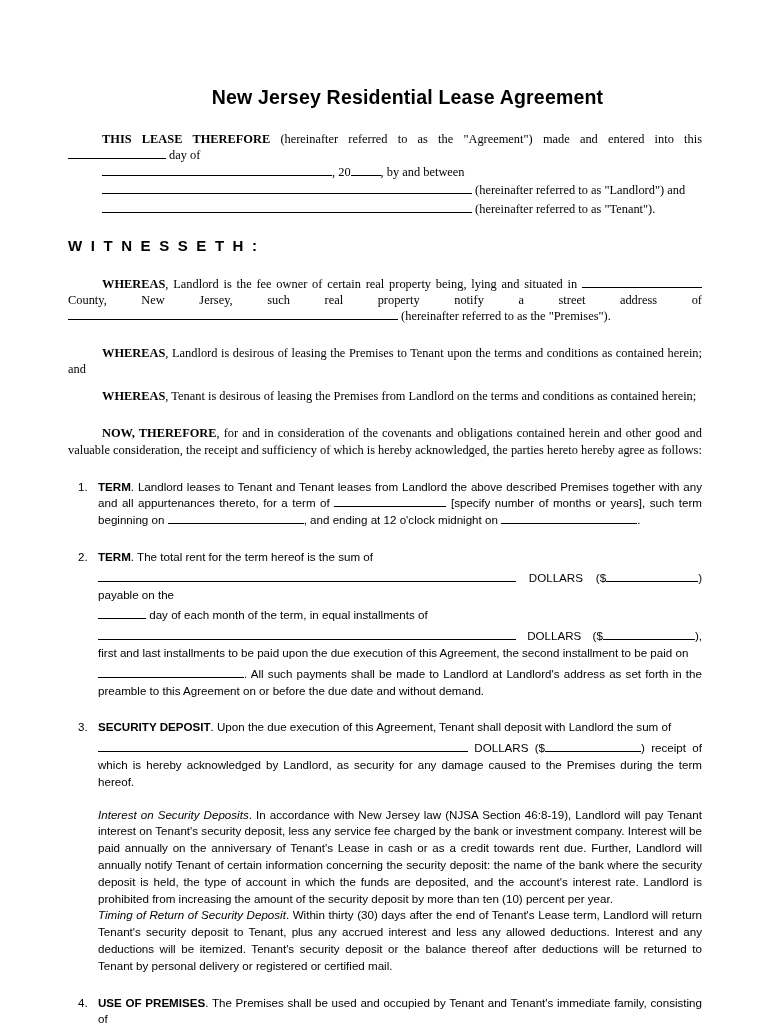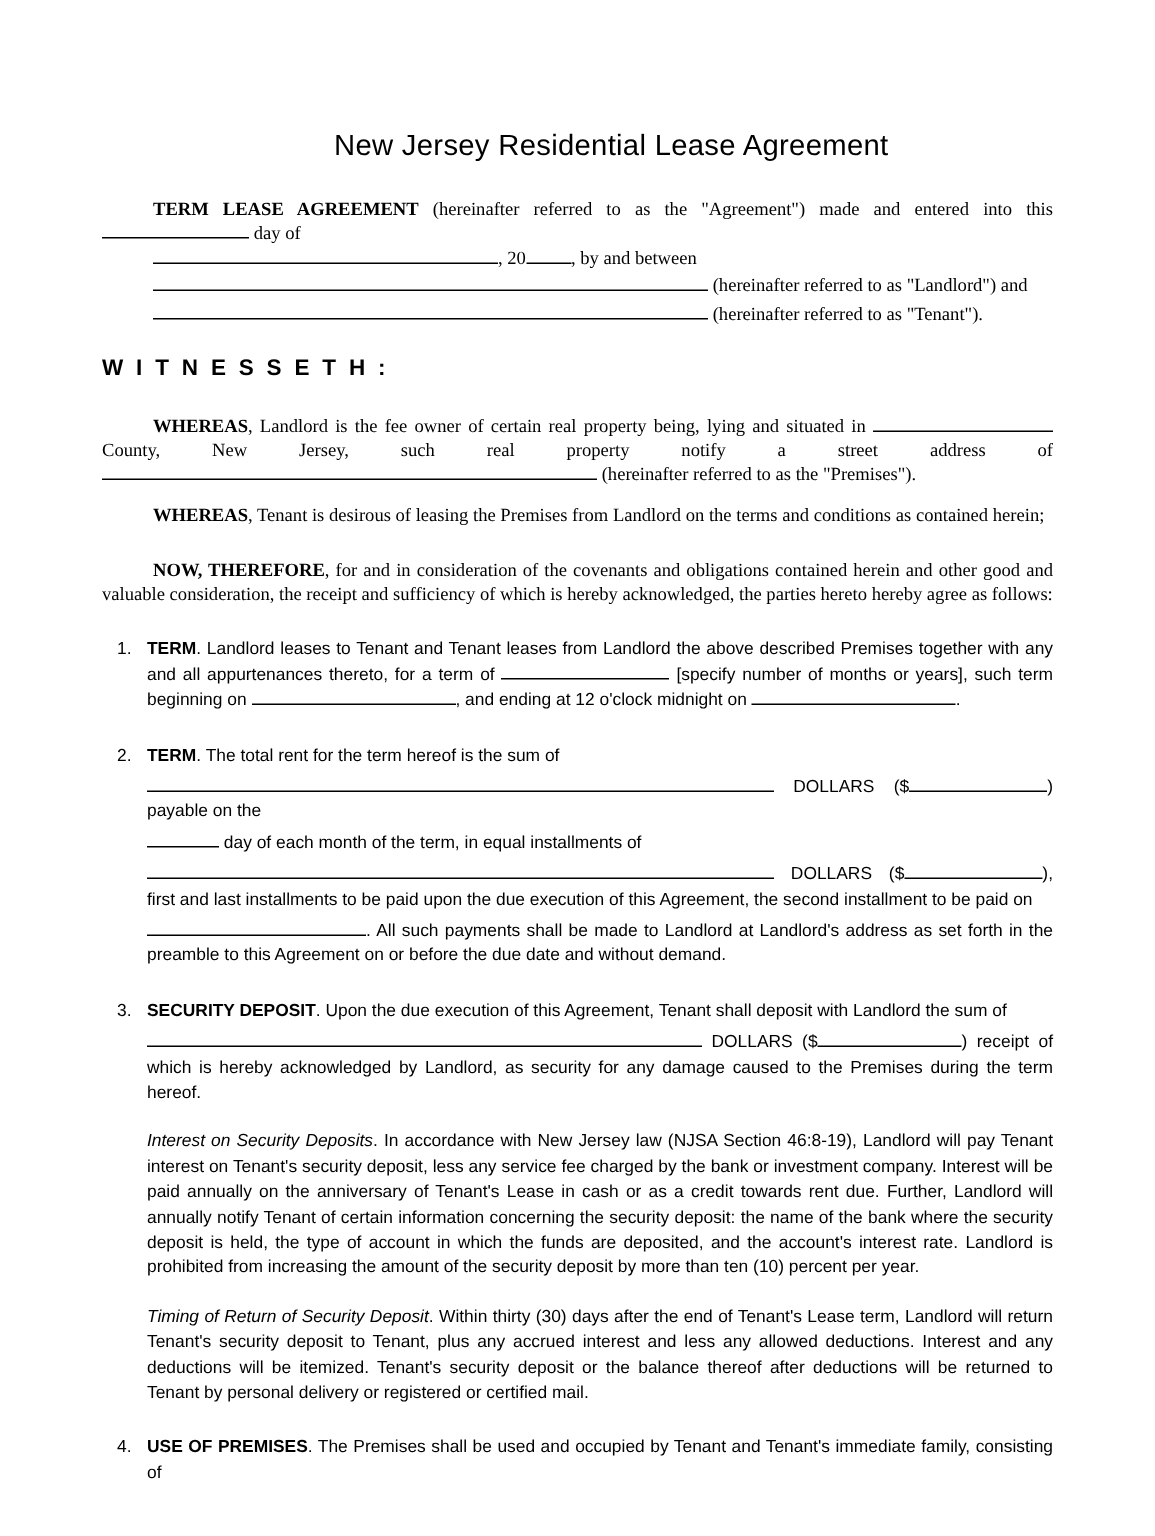--- a/index.html
+++ b/index.html
@@ -18,21 +18,21 @@
     position: relative;
     width: 770px;
     height: 1024px;
     padding: 0;
     box-sizing: border-box;
   }
   .doc-title {
     text-align: center;
     font-family: "Liberation Sans", sans-serif;
     font-size: 19.5px;
-    font-weight: normal;
+    font-weight: bold;
     margin: 86px 0 0 0;
     letter-spacing: 0.2px;
     padding-left: 45px;
   }
   .serif-block {
     font-family: "Liberation Serif", serif;
     font-size: 12.4px;
     line-height: 1.30;
     margin: 0 68px 0 68px;
   }
@@ -89,38 +89,41 @@
   .line-row { display: block; }
 </style>
 </head>
 <body>
 
 <div class="page">
 
   <h1 class="doc-title">New Jersey Residential Lease Agreement</h1>
 
   <div class="serif-block p-intro indent">
-    <b>TERM LEASE AGREEMENT</b><span> (hereinafter referred to as the "Agreement") made and entered into this </span><span class="u" style="width:98px"></span><span> day of </span>
+    <b>THIS LEASE THEREFORE</b><span> (hereinafter referred to as the "Agreement") made and entered into this </span><span class="u" style="width:98px"></span><span> day of </span>
     <div class="line-row" style="margin-top:1px;">
       <span class="u" style="width:230px"></span><span>, 20</span><span class="u" style="width:30px"></span><span>, by and between</span>
     </div>
     <div class="line-row" style="margin-top:2px;">
       <span class="u" style="width:370px"></span>&nbsp;<span>(hereinafter referred to as "Landlord") and</span>
     </div>
     <div class="line-row" style="margin-top:2px;">
       <span class="u" style="width:370px"></span>&nbsp;<span>(hereinafter referred to as "Tenant").</span>
     </div>
   </div>
 
   <div class="witness">W I T N E S S E T H :</div>
 
   <div class="serif-block whereas" style="margin-top:22px;">
     <span style="display:inline-block;width:34px"></span><b>WHEREAS</b><span>, Landlord is the fee owner of certain real property being, lying and situated in </span><span class="u" style="width:120px"></span><span> County, New Jersey, such real property notify a street address of </span><span class="u" style="width:330px"></span><span> (hereinafter referred to as the "Premises").</span>
   </div>
 
+  <div class="serif-block whereas" style="margin-top:21px;">
+    <span style="display:inline-block;width:34px"></span><b>WHEREAS</b><span>, Landlord is desirous of leasing the Premises to Tenant upon the terms and conditions as contained herein; and</span>
+  </div>
 
   <div class="serif-block whereas" style="margin-top:11px;">
     <span style="display:inline-block;width:34px"></span><b>WHEREAS</b><span>, Tenant is desirous of leasing the Premises from Landlord on the terms and conditions as contained herein;</span>
   </div>
 
   <div class="serif-block whereas" style="margin-top:21px;">
     <span style="display:inline-block;width:34px"></span><b>NOW, THEREFORE</b><span>, for and in consideration of the covenants and obligations contained herein and other good and valuable consideration, the receipt and sufficiency of which is hereby acknowledged, the parties hereto hereby agree as follows:</span>
   </div>
 
   <div class="numbered">
@@ -156,21 +159,21 @@
       <div class="item-body">
         <b>SECURITY DEPOSIT</b><span>.  Upon the due execution of this Agreement, Tenant shall deposit with Landlord the sum of </span>
         <div class="line-row" style="margin-top:4px;">
           <span class="u" style="width:370px"></span><span> DOLLARS ($</span><span class="u" style="width:96px"></span><span>) receipt of which is hereby acknowledged by Landlord, as security for any damage caused to the Premises during the term hereof.</span>
         </div>
 
         <div class="sub-para" style="margin-top:16px;">
           <i class="sub-title">Interest on Security Deposits</i><span>. In accordance with New Jersey law (NJSA Section 46:8-19), Landlord will pay Tenant interest on Tenant's security deposit, less any service fee charged by the bank or investment company. Interest will be paid annually on the anniversary of Tenant's Lease in cash or as a credit towards rent due. Further, Landlord will annually notify Tenant of certain information concerning the security deposit: the name of the bank where the security deposit is held, the type of account in which the funds are deposited, and the account's interest rate. Landlord is prohibited from increasing the amount of the security deposit by more than ten (10) percent per year.</span>
         </div>
 
-        <div class="sub-para" style="margin-top:16px;">
+        <div class="sub-para" style="margin-top:0;">
           <i class="sub-title">Timing of Return of Security Deposit</i><span>. Within thirty (30) days after the end of Tenant's Lease term, Landlord will return Tenant's security deposit to Tenant, plus any accrued interest and less any allowed deductions. Interest and any deductions will be itemized. Tenant's security deposit or the balance thereof after deductions will be returned to Tenant by personal delivery or registered or certified mail.</span>
         </div>
       </div>
     </div>
 
     <div class="item" style="margin-top:20px;">
       <div class="item-num">4.</div>
       <div class="item-body">
         <b>USE OF PREMISES</b><span>.  The Premises shall be used and occupied by Tenant and Tenant's immediate family, consisting of </span>
         

